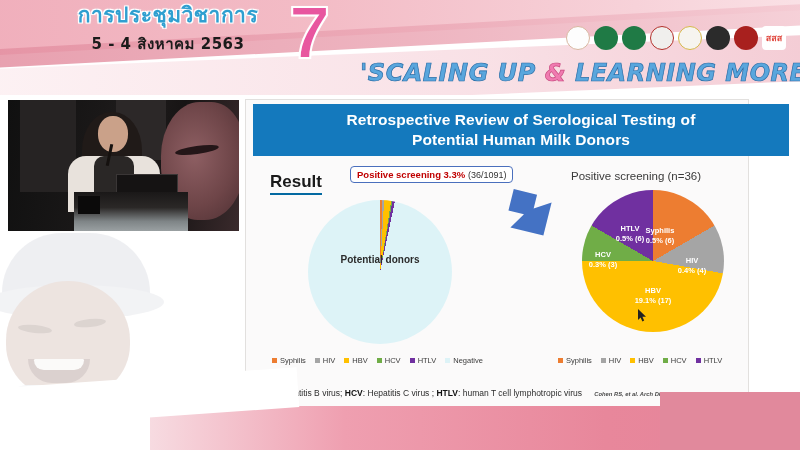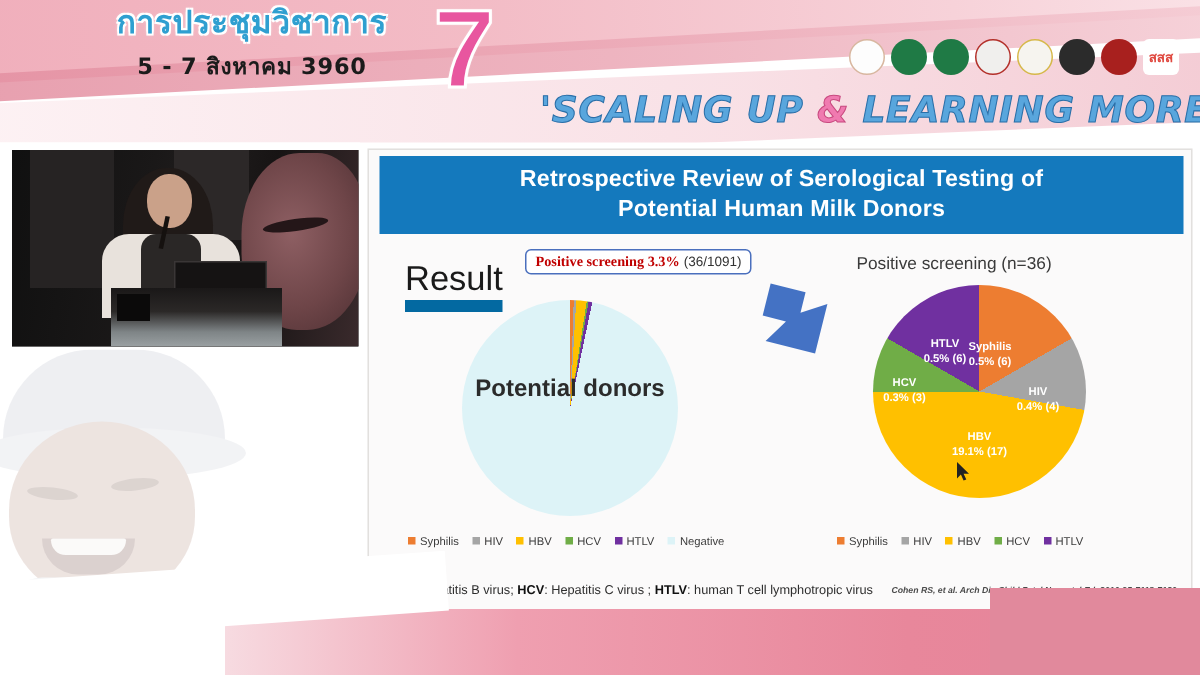--- a/index.html
+++ b/index.html
@@ -33,21 +33,21 @@
   }
   .banner-white-band {
     position:absolute; left:-40px; top:46px; width:900px; height:34px;
     background:#ffffff; transform: rotate(-3.0deg);
   }
   .thai-title {
     position:absolute; left:18px; top:2px; width:300px;
     text-align:center; z-index:6;
   }
   .thai-line1, .thai-line2 {
-    font-family:Liberation Serif, serif;
+    font-family:Liberation Sans, sans-serif;
     font-weight:bold; color:#2f9fd0; font-size:21px; line-height:26px;
     letter-spacing:.5px;
     text-shadow: -1.2px -1.2px 0 #fff, 1.2px -1.2px 0 #fff, -1.2px 1.2px 0 #fff,
                  1.2px 1.2px 0 #fff, 0 0 3px #fff;
   }
   .thai-date {
     font-family:"DejaVu Sans", sans-serif;
     font-weight:bold; color:#1b1b1b; font-size:15px; margin-top:4px;
     letter-spacing:.5px;
   }
@@ -144,41 +144,41 @@
     background:#8d7268; border-radius:50%; transform:rotate(-6deg); }
   .wm-mouth { position:absolute; left:28px; top:126px; width:62px; height:24px;
     background:#8b6a62; border-radius:0 0 40px 40px; }
   .wm-teeth { position:absolute; left:34px; top:126px; width:50px; height:11px;
     background:#f3efec; border-radius:2px 2px 16px 16px; }
   .wm-shirt { position:absolute; left:4px; top:152px; width:160px; height:44px;
     background:#dfe3e8; border-radius:24px 24px 0 0; }
 
   
   .slide {
-    position:absolute; left:245px; top:99px; width:550px; height:308px;
+    position:absolute; left:245px; top:99px; width:504px; height:308px;
     background:#fbfafa; border:1px solid #e2e0de;
   }
   .slide-title {
     position:absolute; left:7px; top:4px; width:536px; height:52px;
     background:#1479bd; color:#ffffff;
     display:flex; flex-direction:column; align-items:center; justify-content:center;
     font-weight:bold; font-size:15.5px; line-height:20px; text-align:center;
     letter-spacing:.1px;
   }
   .result-label {
     position:absolute; left:24px; top:72px;
-    font-size:23px; font-weight:normal; color:#1a1a1a;
-    border-bottom:8px solid #0369a1; padding-bottom:1px;
+    font-size:17px; font-weight:bold; color:#1a1a1a;
+    border-bottom:2px solid #0369a1; padding-bottom:1px;
   }
   .callout {
     position:absolute; left:104px; top:66px;
     background:#ffffff; border:1.4px solid #4a6fbd; border-radius:4px;
     padding:2px 6px; white-space:nowrap; font-size:9.5px;
   }
-  .callout .hl { color:#c00000; font-weight:bold; font-size:9.5px;font-family:Liberation Serif, serif; }
+  .callout .hl { color:#c00000; font-weight:bold; font-size:9.5px; }
   .callout .sub { color:#333; font-weight:normal; font-size:9px; }
 
   .arrow-blue {
     position:absolute; left:258px; top:88px; width:54px; height:54px;
     color:#4472c4;
   }
 
   
   .pie-left {
     position:absolute; left:62px; top:100px; width:144px; height:144px;
@@ -186,21 +186,21 @@
     background: conic-gradient(
       #ed7d31 0deg 1.98deg,
       #a5a5a5 1.98deg 3.30deg,
       #ffc000 3.30deg 8.91deg,
       #70ad47 8.91deg 9.90deg,
       #7030a0 9.90deg 11.88deg,
       #ddf3f7 11.88deg 360deg);
   }
   .pie-left-label {
     position:absolute; left:62px; top:152px; width:144px; text-align:center;
-    font-size:16px; font-weight:bold; color:#2b2b2b; line-height:15px;
+    font-size:10px; font-weight:bold; color:#2b2b2b; line-height:15px;
   }
 
   
   .pie-right-title {
     position:absolute; left:325px; top:70px; width:220px;
     font-size:11.5px; color:#3a3a3a; font-weight:normal;
   }
   .pie-right {
     position:absolute; left:336px; top:90px; width:142px; height:142px;
     border-radius:50%;
@@ -256,21 +256,21 @@
 <div id="root">
 
   <div class="banner">
     <div class="banner-swoosh-a"></div>
     <div class="banner-swoosh-b"></div>
     <div class="banner-white-band"></div>
     <div class="banner-swoosh-c"></div>
 
     <div class="thai-title">
       <div class="thai-line1">การประชุมวิชาการ</div>
-      <div class="thai-date">5 - 7 สิงหาคม 3960</div>
+      <div class="thai-date">5 - 4 สิงหาคม 2563</div>
     </div>
 
     <div class="big-seven">7</div>
 
     <div class="scaling"><span>'SCALING UP </span><span class="amp">&amp;</span><span> LEARNING MORE'</span></div>
 
     <div class="logos">
       <div class="logo l1"></div>
       <div class="logo l2"></div>
       <div class="logo l3"></div>

